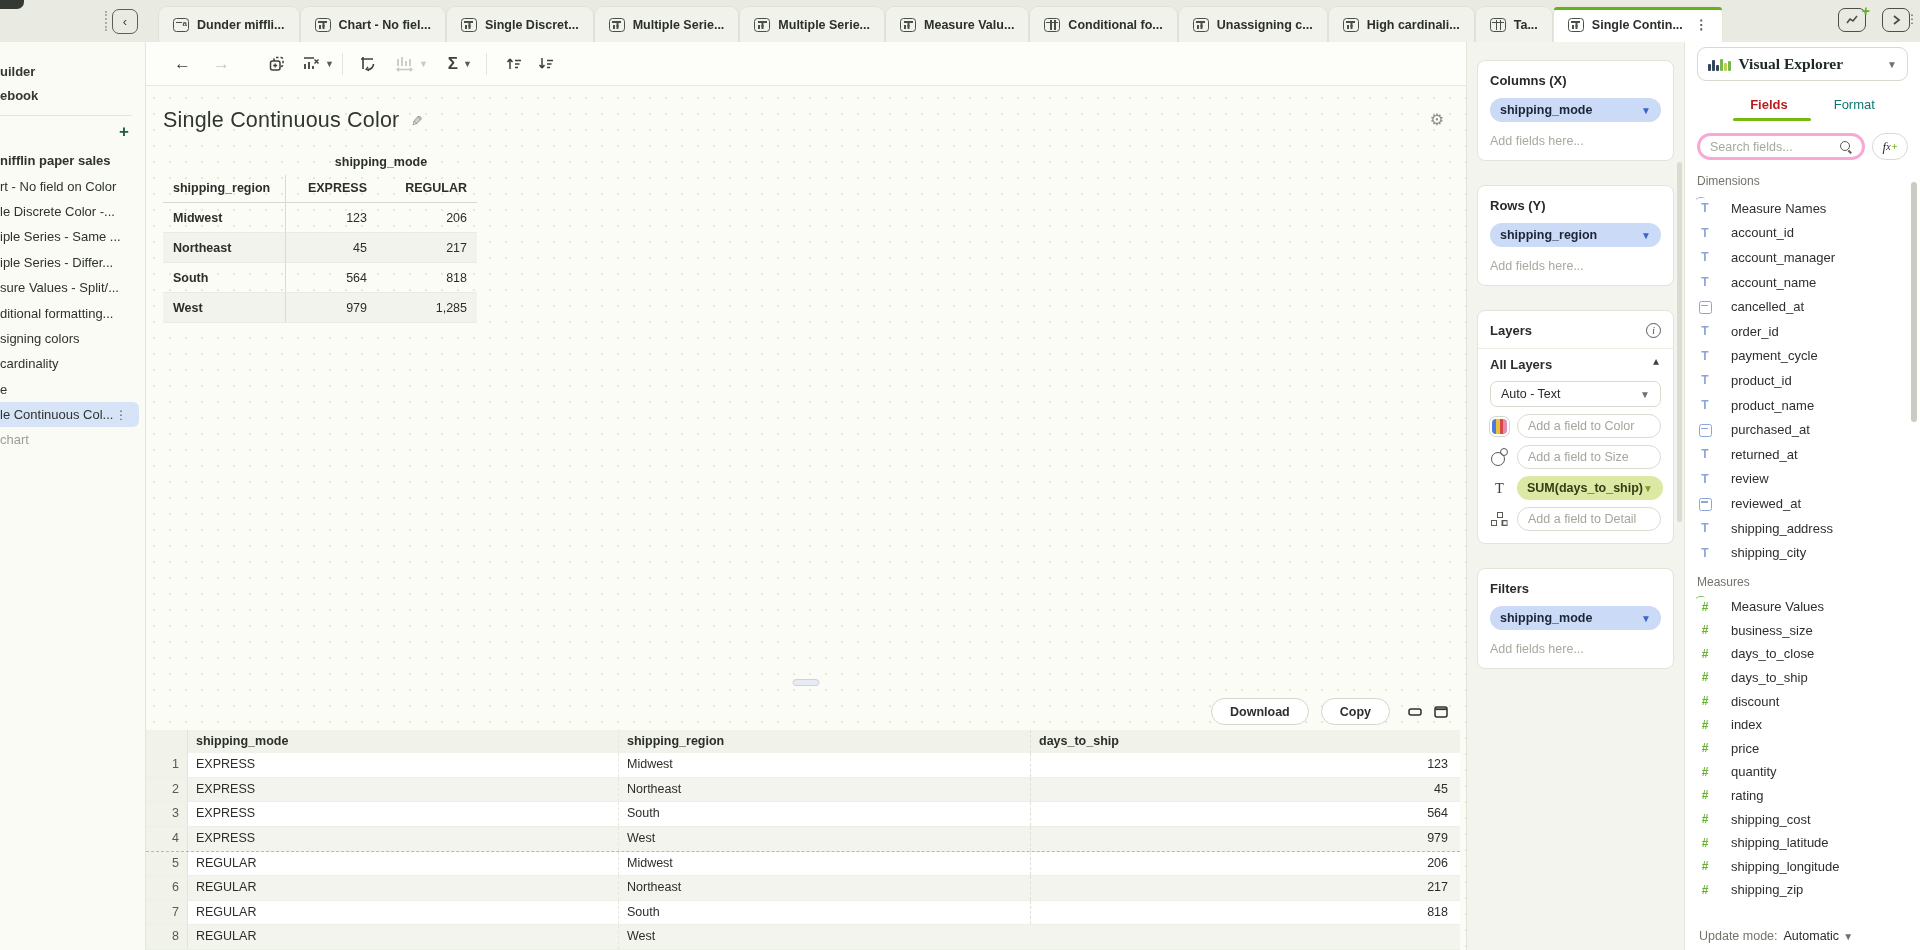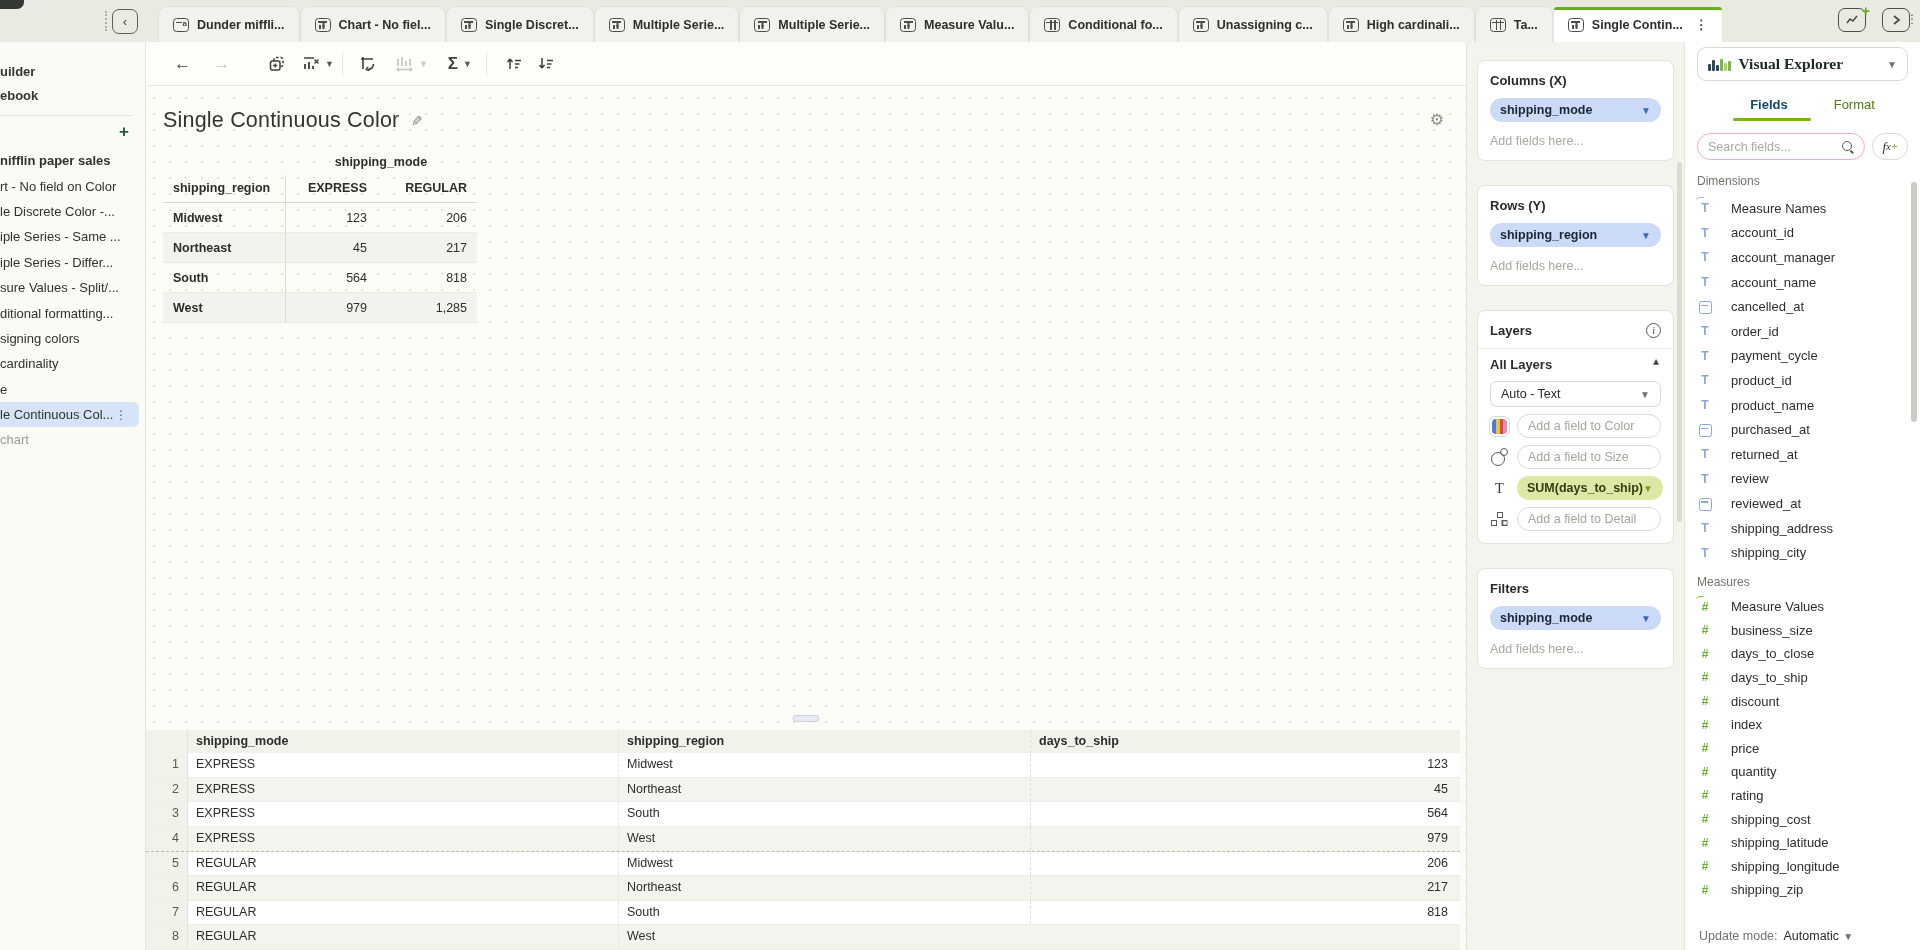--- a/index.html
+++ b/index.html
@@ -130,25 +130,25 @@
   .ic-detail::before { content:""; position:absolute; left:7px; top:1px; width:4px; height:4px; border:1.3px solid #565b54; }
   .ic-detail::after { content:""; position:absolute; left:1px; bottom:1px; width:4px; height:4px; border:1.3px solid #565b54; box-shadow:11px 0 0 -1.3px #fff, 10.5px 0 0 0 #565b54; }
 
   
   .fields { width:236px; flex:none; background:#ffffff; border-left:1px solid var(--border); padding:5px 12px 0; position:relative; }
   .ve-head { height:34px; border:1px solid #d6d9cd; border-radius:9px; display:flex; align-items:center; gap:8px; padding:0 10px; }
   .ve-logo { display:flex; align-items:flex-end; gap:1.5px; height:14px; }
   .ve-logo i { display:block; width:2.5px; border-radius:1px; }
   .ve-name { font-family:"Liberation Serif",serif; font-weight:bold; font-size:15.5px; color:#1d2a23; flex:1; }
   .ftabs { margin-top:14px; display:flex; justify-content:center; gap:46px; position:relative; height:26px; }
-  .ftab { font-size:13px; color:#4d7c0f; padding-top:2px; }
-  .ftab.active { color:#0c4a6e; font-weight:bold;margin-left:20px; }
+  .ftab { font-size:13px; color:#0f766e; padding-top:2px; }
+  .ftab.active { color:#b91c1c; font-weight:bold;margin-left:20px; }
   .ftab-underline { position:absolute; left:36px; bottom:0; width:78px; height:3px; border-radius:2px; background:#76b80f; }
   .search-row { margin-top:12px; display:flex; gap:7px; }
-  .search-box { flex:1; height:27px; border:1px solid #f9a8d4; border-radius:14px; display:flex; align-items:center; padding:0 10px; }
+  .search-box { flex:1; height:27px; border:3px solid #f9a8d4; border-radius:14px; display:flex; align-items:center; padding:0 10px; }
   .search-box .ph { flex:1; font-size:12.5px; color:#a6ab9e; }
   .mag { width:12px; height:12px; position:relative; }
   .mag::before { content:""; position:absolute; left:0; top:0; width:8px; height:8px; border:1.5px solid #565b54; border-radius:50%; }
   .mag::after { content:""; position:absolute; right:0; bottom:0; width:4px; height:1.5px; background:#565b54; transform:rotate(45deg); }
   .fx-btn { width:36px; height:27px; border:1px solid #d7dacf; border-radius:14px; display:flex; align-items:center; justify-content:center; font-family:"Liberation Serif",serif; font-style:italic; font-size:13px; color:#2b2f2a; }
   .fx-btn sup { color:var(--green); font-size:10px; font-style:normal; font-weight:bold; margin-left:1px; }
   .sect-label { margin-top:14px; font-size:12px; color:#6f756b; }
   .flist { margin-top:8px; }
   .fitem { height:24.6px; display:flex; align-items:center; gap:18px; }
   .fitem.m { height:23.6px; }
@@ -399,20 +399,35 @@
               <div class="p-c lbl">West</div>
               <div class="p-c num vline">979</div>
               <div class="p-c num">1,285</div>
             </div>
         </div>
       </div>
 
       <div class="resize-pill"></div>
     </div>
 
+    <div class="results-bar">
+      <div class="btn">Download</div>
+      <div class="btn">Copy</div>
+      <span class="winic" style="margin-left:6px">
+        <svg width="14" height="9" viewBox="0 0 14 9">
+            <rect x="1" y="2" width="12" height="6" rx="2" fill="none" stroke="#2c302b" stroke-width="1.5"></rect>
+          </svg>
+      </span>
+      <span class="winic">
+        <svg width="14" height="12" viewBox="0 0 14 12">
+            <rect x="1" y="1" width="12" height="10" rx="2" fill="none" stroke="#2c302b" stroke-width="1.5"></rect>
+            <path d="M1.5 3.2h11" stroke="#2c302b" stroke-width="1.8"></path>
+          </svg>
+      </span>
+    </div>
 
     <div class="rtable">
       <div class="r-grid r-head">
         <div class="r-cell r-num"></div>
         <div class="r-cell">shipping_mode</div>
         <div class="r-cell r-region">shipping_region</div>
         <div class="r-cell r-days" style="text-align:left">days_to_ship</div>
       </div>
       <div>
         <div class="r-grid r-row">

